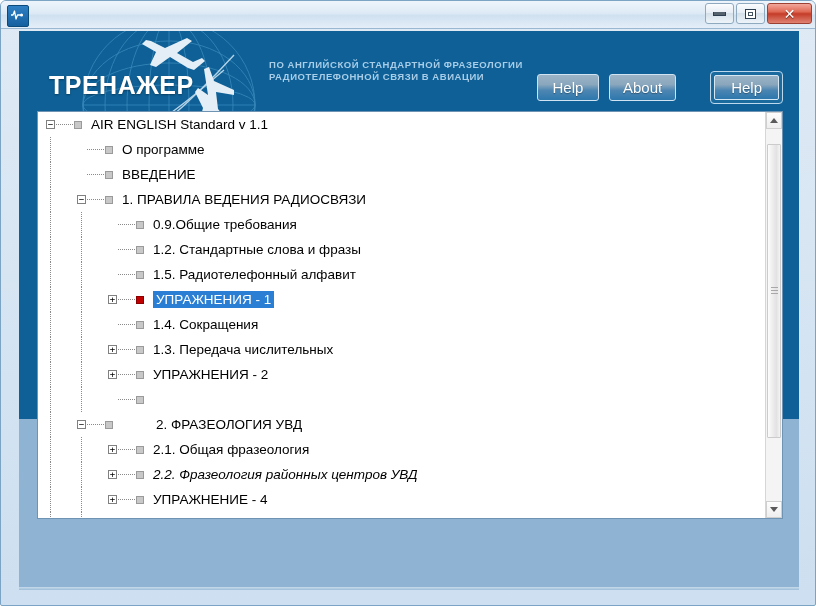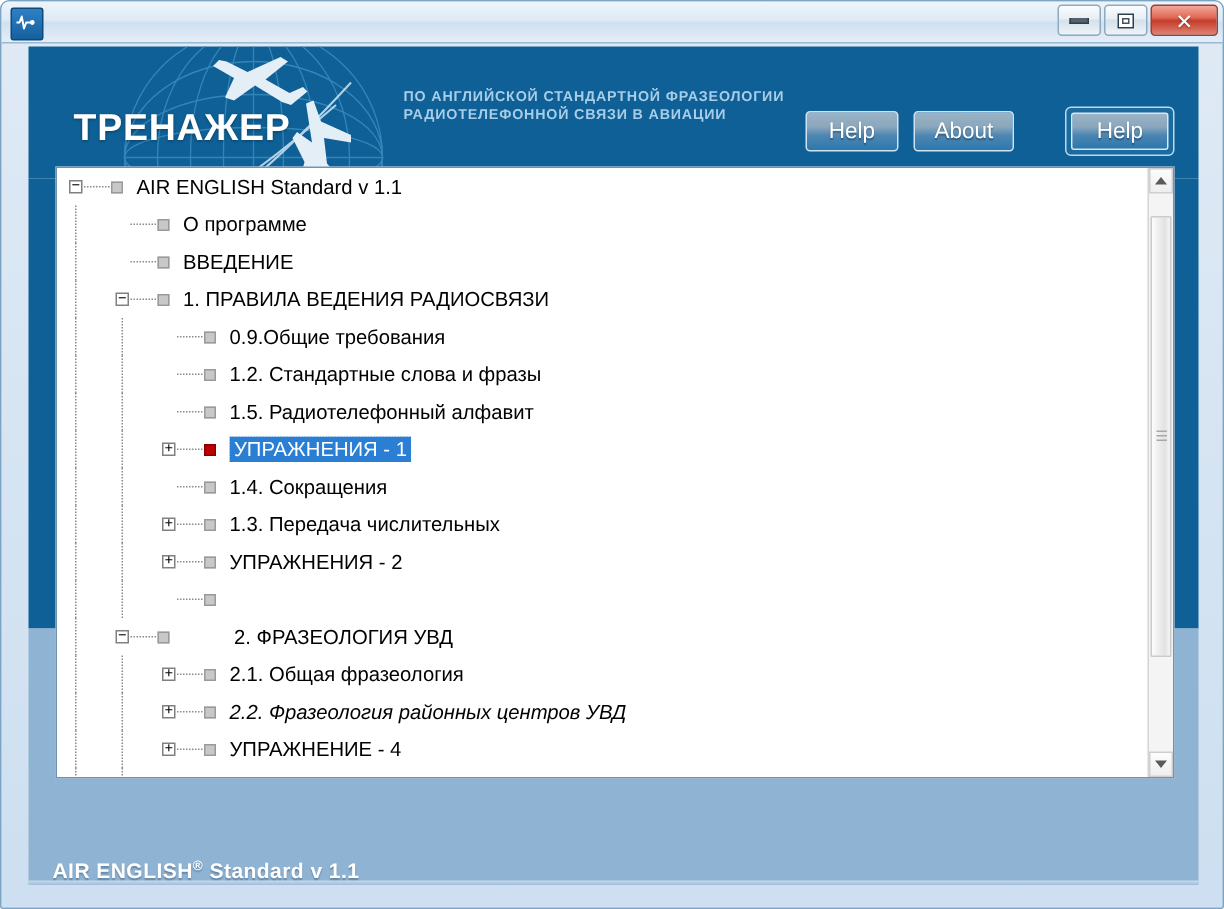--- a/index.html
+++ b/index.html
@@ -380,18 +380,14 @@
             <div></div>
         </span>
       </div>
       <div class="sb-btn down">
         <span class="arr down"></span>
       </div>
     </div>
   </div>
 
   <div class="footerline"></div>
-  <div class="footer-text">
-    <span>AIR ENGLISH</span><sup>®</sup>
-    <span>Standard v 1.1</span>
-  </div>
 
 </div>
 
 </body></html>

